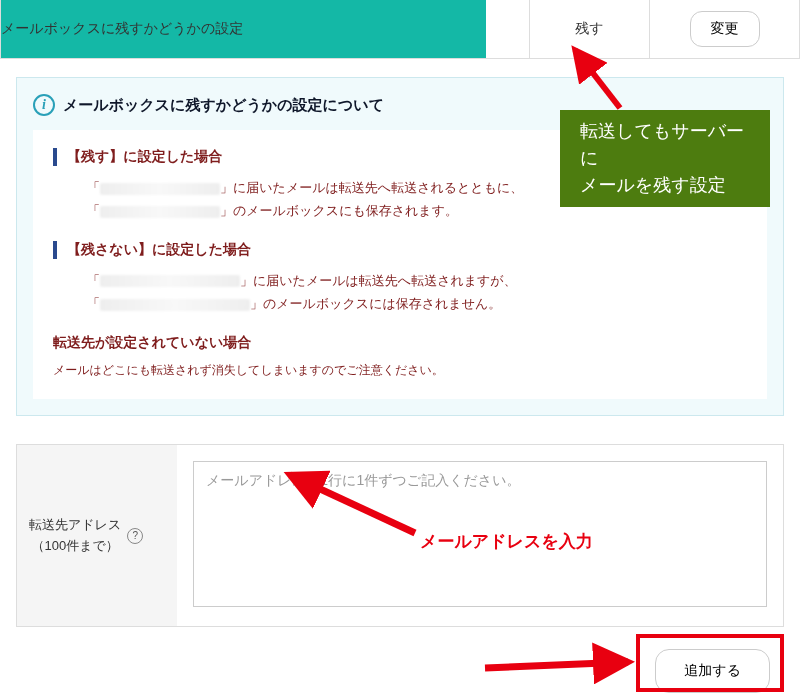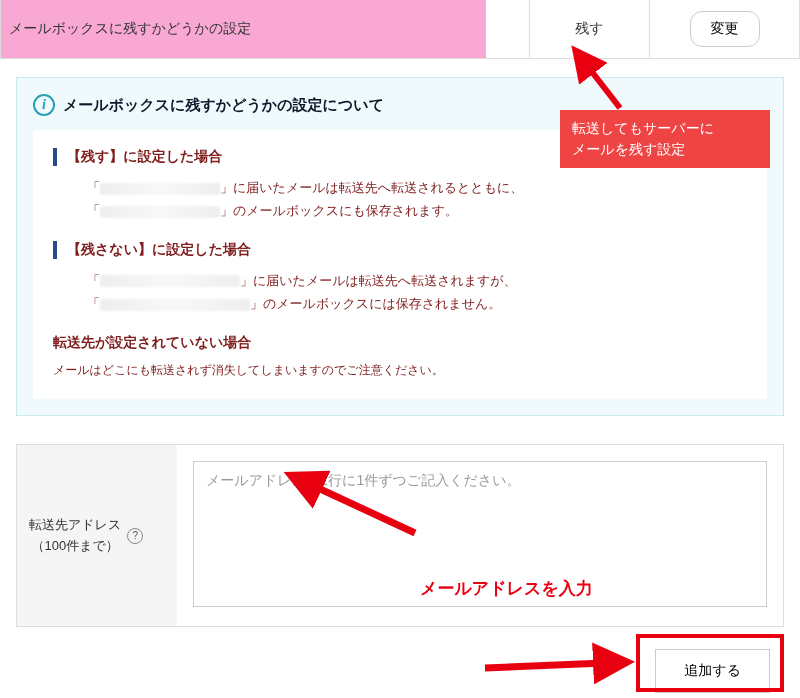--- a/index.html
+++ b/index.html
@@ -9,22 +9,22 @@
       color: #333;
       background: #fff;
       width: 800px;
     }
     .setting-row {
       display: flex;
       border: 1px solid #ddd;
       border-top: none;
     }
     .setting-label {
-      background: #f9a8d4;
-      padding: 20px 8px;
+      background: #14b8a6;
+      padding: 20px 0;
       flex: 1;
     }
     .setting-value {
       width: 120px;
       border-left: 1px solid #ddd;
       display: flex;
       align-items: center;
       justify-content: center;
       background: #fff;
       margin-left: 43px;
@@ -159,50 +159,49 @@
       display: flex;
       justify-content: flex-end;
       padding: 22px 30px;
     }
     .btn-add {
       border: 1px solid #ccc;
       background: #fff;
       padding: 12px 28px;
       font-size: 14px;
       cursor: pointer;
-      border-radius: 0;
+      border-radius: 14px;
     }
     
     .anno-orange {
       position: absolute;
-      background: #ef4444;
+      background: #4d7c0f;
       color: #fff;
-      padding: 8px 12px;
-      font-size: 14px;
+      padding: 8px 20px;
+      font-size: 18px;
       line-height: 1.5;
       z-index: 10;
     }
     .red-box {
       position: absolute;
       border: 4px solid #e80010;
       z-index: 10;
       pointer-events: none;
     }
     .red-arrow {
       position: absolute;
       z-index: 10;
       pointer-events: none;
     }
     .anno-red-text {
       position: absolute;
       color: #e80010;
       font-weight: bold;
       font-size: 17px;
       z-index: 10;
-      margin-top: 47px;
     }
     .wrap { position: relative; }
   </style>
 </head>
 <body>
 <div class="wrap">
 
 <div class="setting-row">
   <div class="setting-label">メールボックスに残すかどうかの設定</div>
   <div class="setting-value">残す</div>

